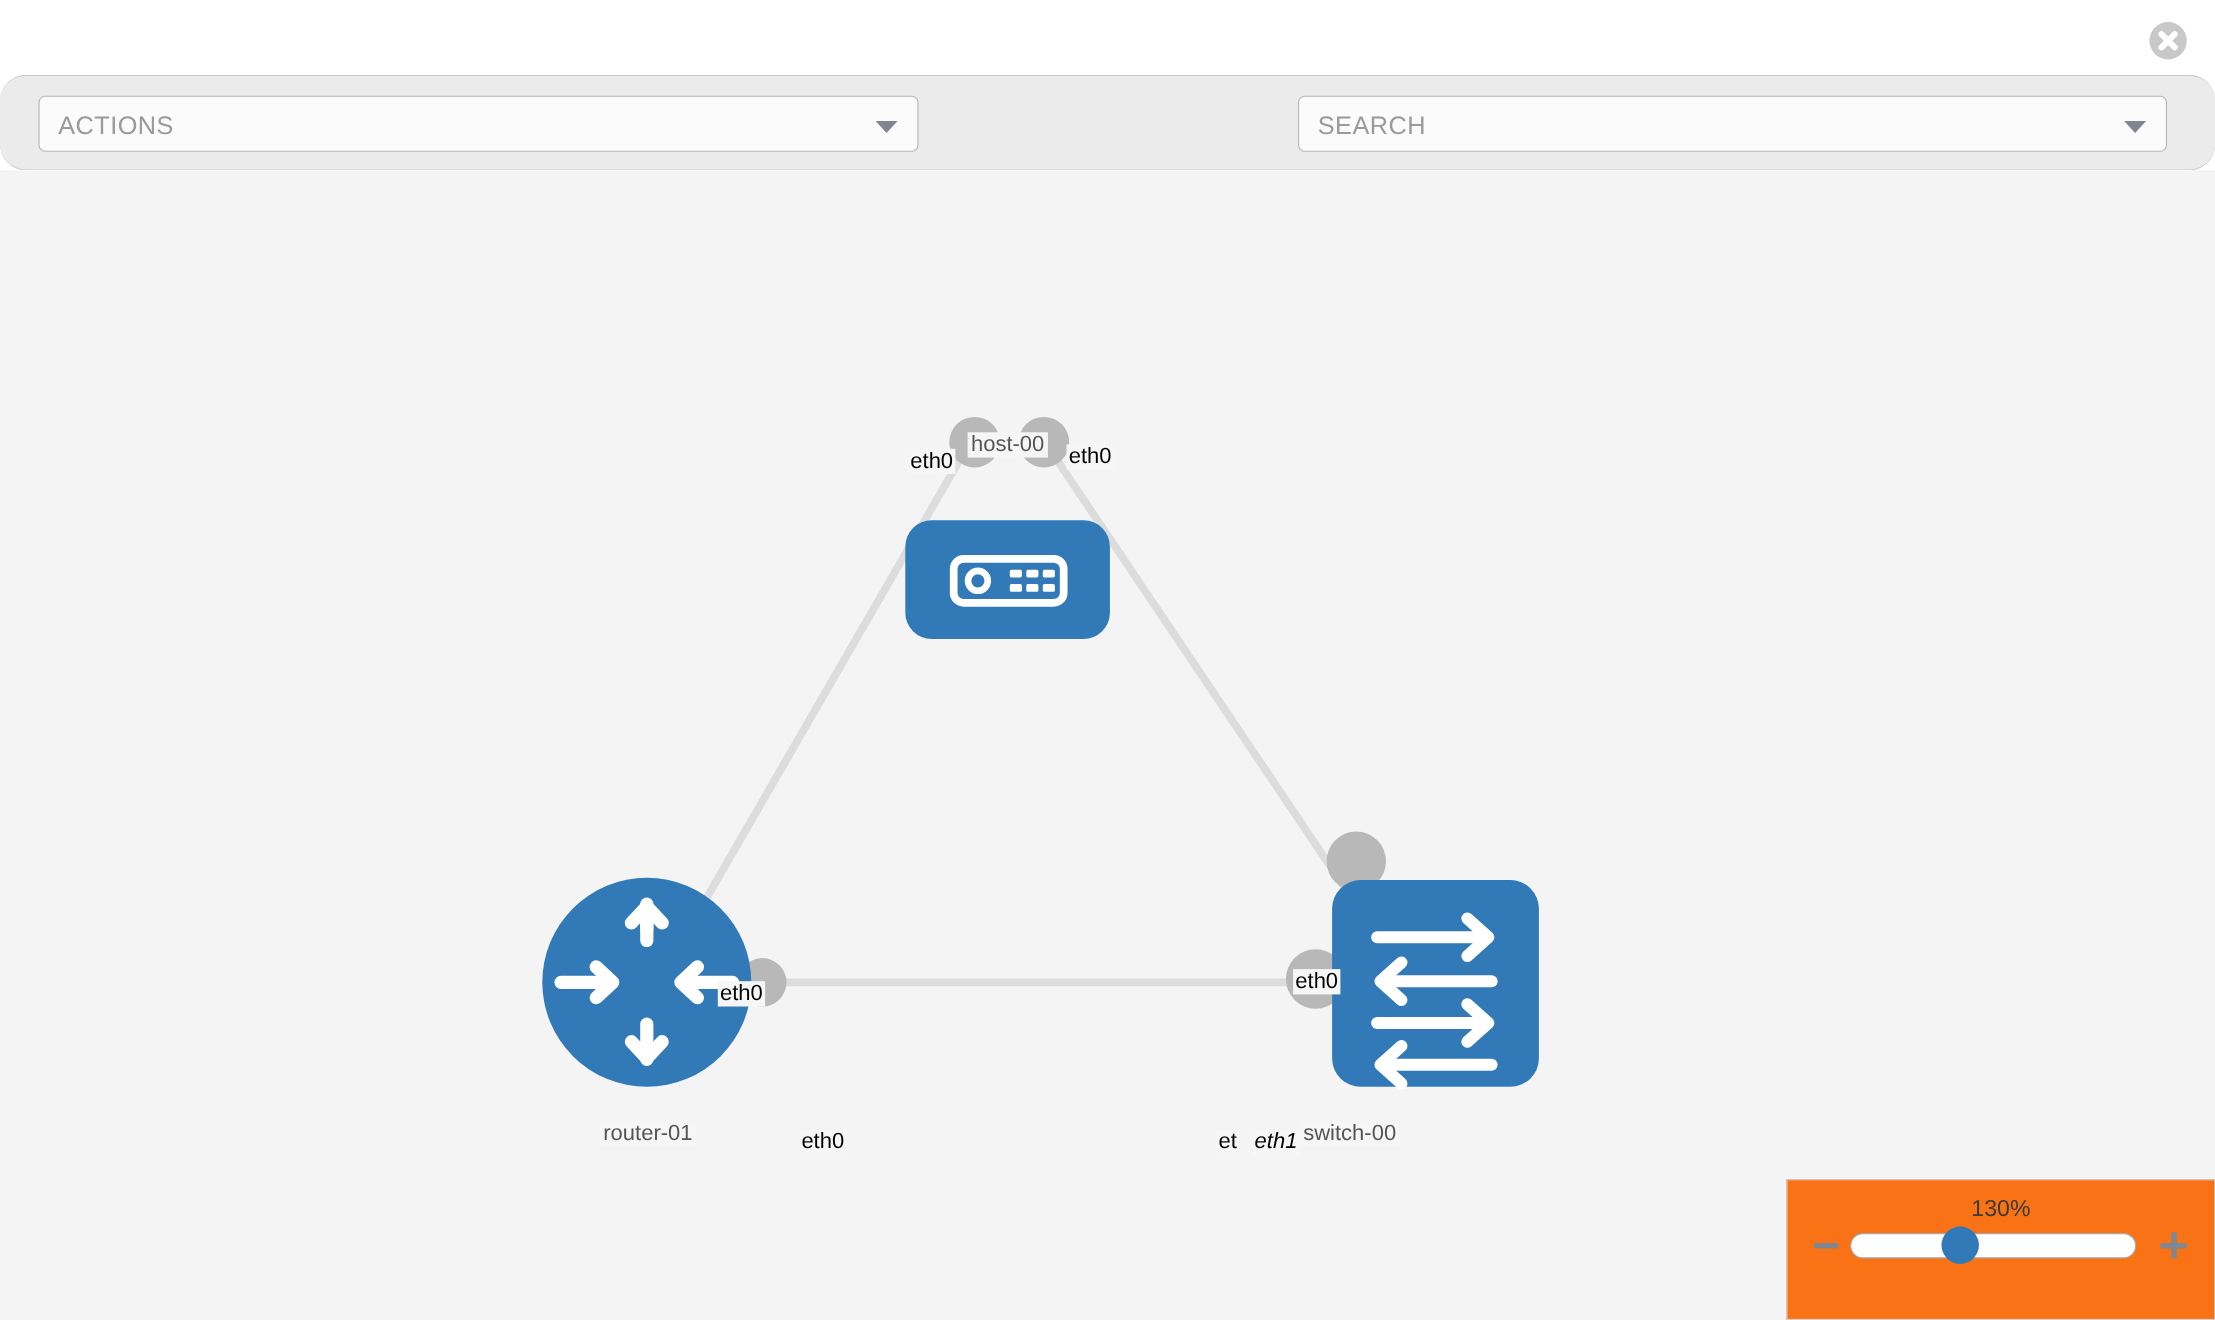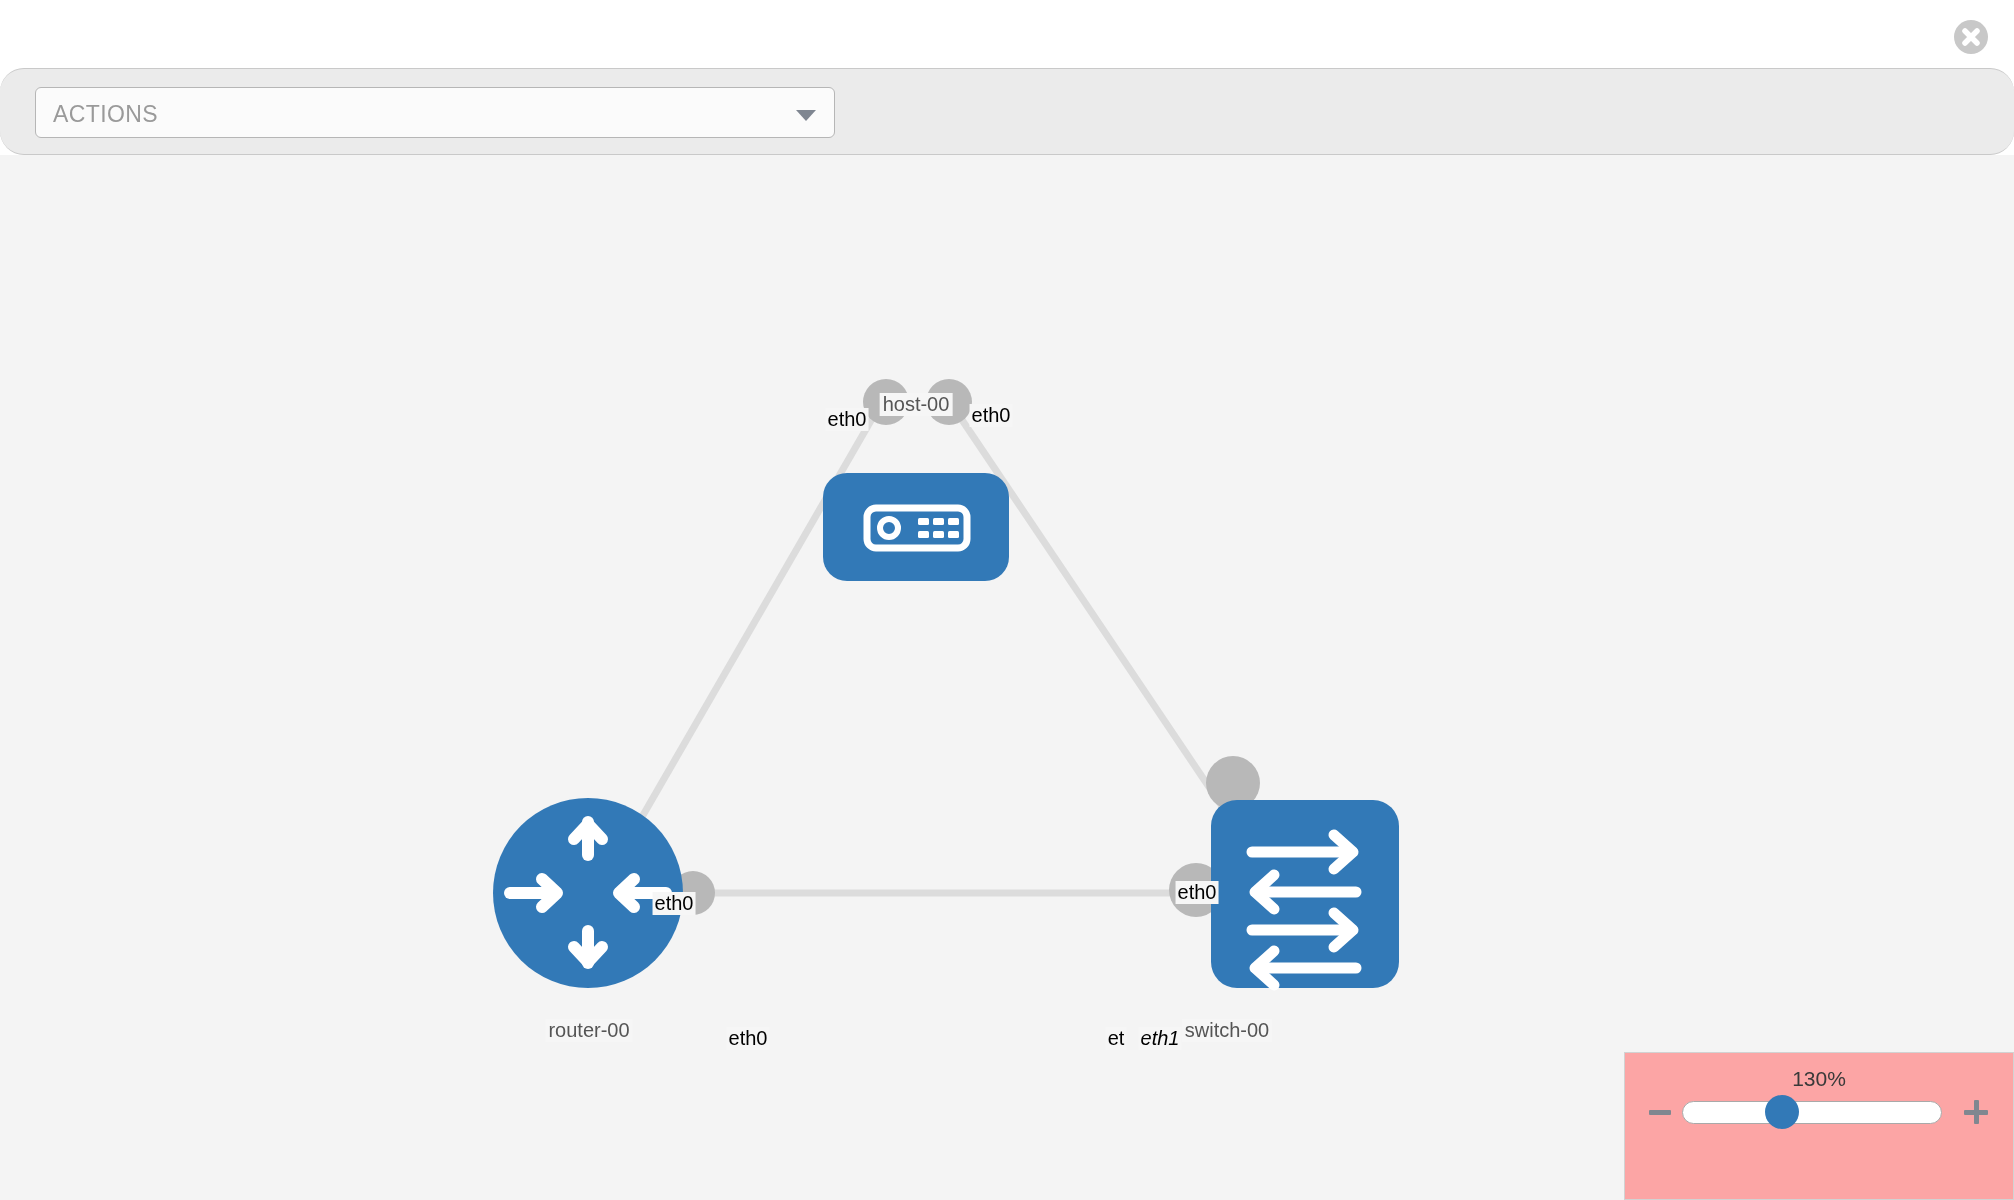--- a/index.html
+++ b/index.html
@@ -80,22 +80,22 @@
     font-size:20px; color:#000000;
     background:#f6f6f6;
     white-space:nowrap;
     padding:0 2px;
     transform:translateX(-50%);
   }
 
   
   #zoom-panel {
     position:absolute; right:0; bottom:0;
-    width:390px; height:148px;
-    background:#fca5a5;
+    width:390px; height:128px;
+    background:#f97316;
     border:1px solid #d2d2d2;
   }
   #zoom-value {
     position:absolute; left:0; right:0; top:14px;
     text-align:center; font-size:21px; color:#3a3a3a;
   }
   #zoom-minus {
     position:absolute; left:24px; top:57px;
     width:22px; height:5px; background:#808790; border-radius:1px;
     cursor:pointer;
@@ -155,20 +155,24 @@
       <svg width="44" height="44" viewBox="0 0 44 44">
         <g fill="none" stroke="#7f8691" stroke-width="4.4" stroke-linecap="round">
           <circle cx="16" cy="16.5" r="8.6"></circle>
           <path d="M22.3 22.6 L37.5 37.0"></path>
           <path d="M31.5 35.0 L35.5 30.8"></path>
           <path d="M36.3 39.4 L40.0 35.5"></path>
         </g>
       </svg>
     </div>
 
+    <div class="field" id="search-field">
+      <span class="field-label">SEARCH</span>
+      <span class="caret"></span>
+    </div>
   </div>
 
   <div id="canvas">
 
     <svg id="topo-svg" width="2014" height="1045" viewBox="0 0 2014 1045">
 
       <g stroke="#dcdcdc" stroke-width="7" fill="none">
         <line x1="880" y1="250" x2="620" y2="700"></line>
         <line x1="952" y1="250" x2="1248" y2="690"></line>
         <line x1="640" y1="738" x2="1250" y2="738"></line>
@@ -231,21 +235,21 @@
           <path d="M1252 775 L1352 775"></path>
           <path d="M1334 758 L1353 775 L1334 792"></path>
 
           <path d="M1356 813 L1256 813"></path>
           <path d="M1274 796 L1255 813 L1274 830"></path>
         </g>
       </g>
     </svg>
 
     <div class="node-label" style="left:916px; top:238px;">host-00</div>
-    <div class="node-label" style="left:589px; top:864px;">router-00</div>
+    <div class="node-label" style="left:589px; top:864px;">router-01</div>
     <div class="node-label" style="left:1227px; top:864px;">switch-00</div>
 
     <div class="if-label" style="left:847px; top:253px;">eth0</div>
     <div class="if-label" style="left:991px; top:249px;">eth0</div>
     <div class="if-label" style="left:674px; top:737px;">eth0</div>
     <div class="if-label" style="left:1197px; top:726px;">eth0</div>
     <div class="if-label" style="left:748px; top:872px;">eth0</div>
     <div class="if-label" style="left:1116px; top:872px;">et</div>
     <div class="if-label" style="left:1160px; top:872px;font-style:italic;">eth1</div>
 

